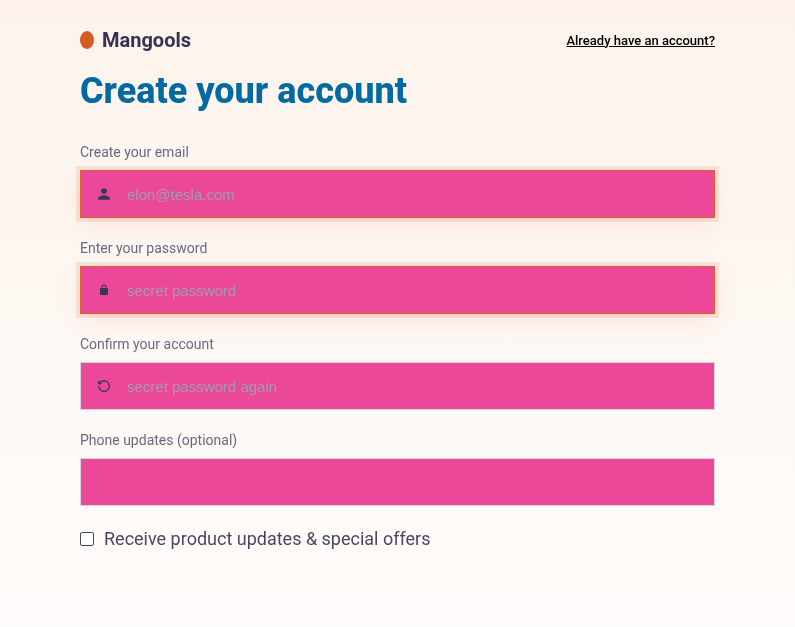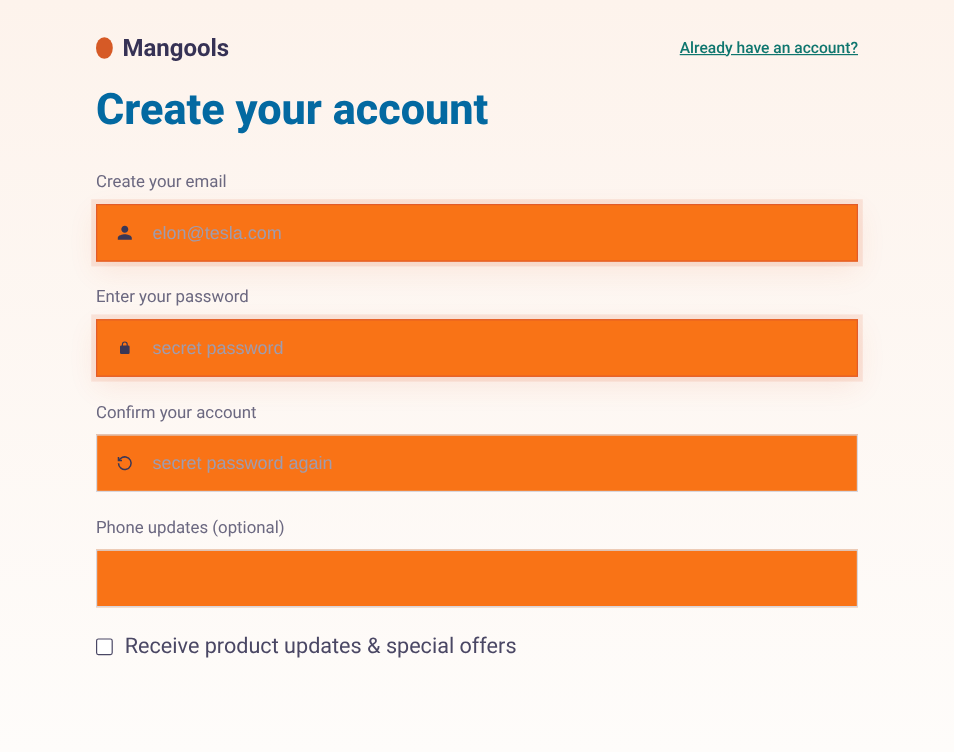--- a/index.html
+++ b/index.html
@@ -30,21 +30,21 @@
     background: #d65a26;
     border-radius: 50%;
   }
   .logo-text {
     font-size: 20px;
     font-weight: 700;
     color: #363255;
   }
   .signin-link {
     font-size: 13px;
-    color: #0f766e;
+    color: #000000;
     font-weight: 500;
     text-align: center;
   }
   h1 {
     font-size: 36px;
     font-weight: 800;
     color: #0369a1;
     margin-bottom: 32px;
   }
   .field-group {
@@ -53,21 +53,21 @@
   .label {
     display: block;
     font-size: 14px;
     color: #6b6880;
     margin-bottom: 10px;
   }
   .input-wrap {
     position: relative;
     display: flex;
     align-items: center;
-    background: #f97316;
+    background: #ec4899;
     border: 1px solid #d8d6dd;
     height: 48px;
   }
   .input-wrap.highlight {
     border: 1px solid #e25b2a;
     box-shadow: 0 0 0 4px rgba(226,91,42,0.12), 0 8px 24px rgba(226,91,42,0.10);
   }
   .input-icon {
     width: 46px;
     display: flex;

